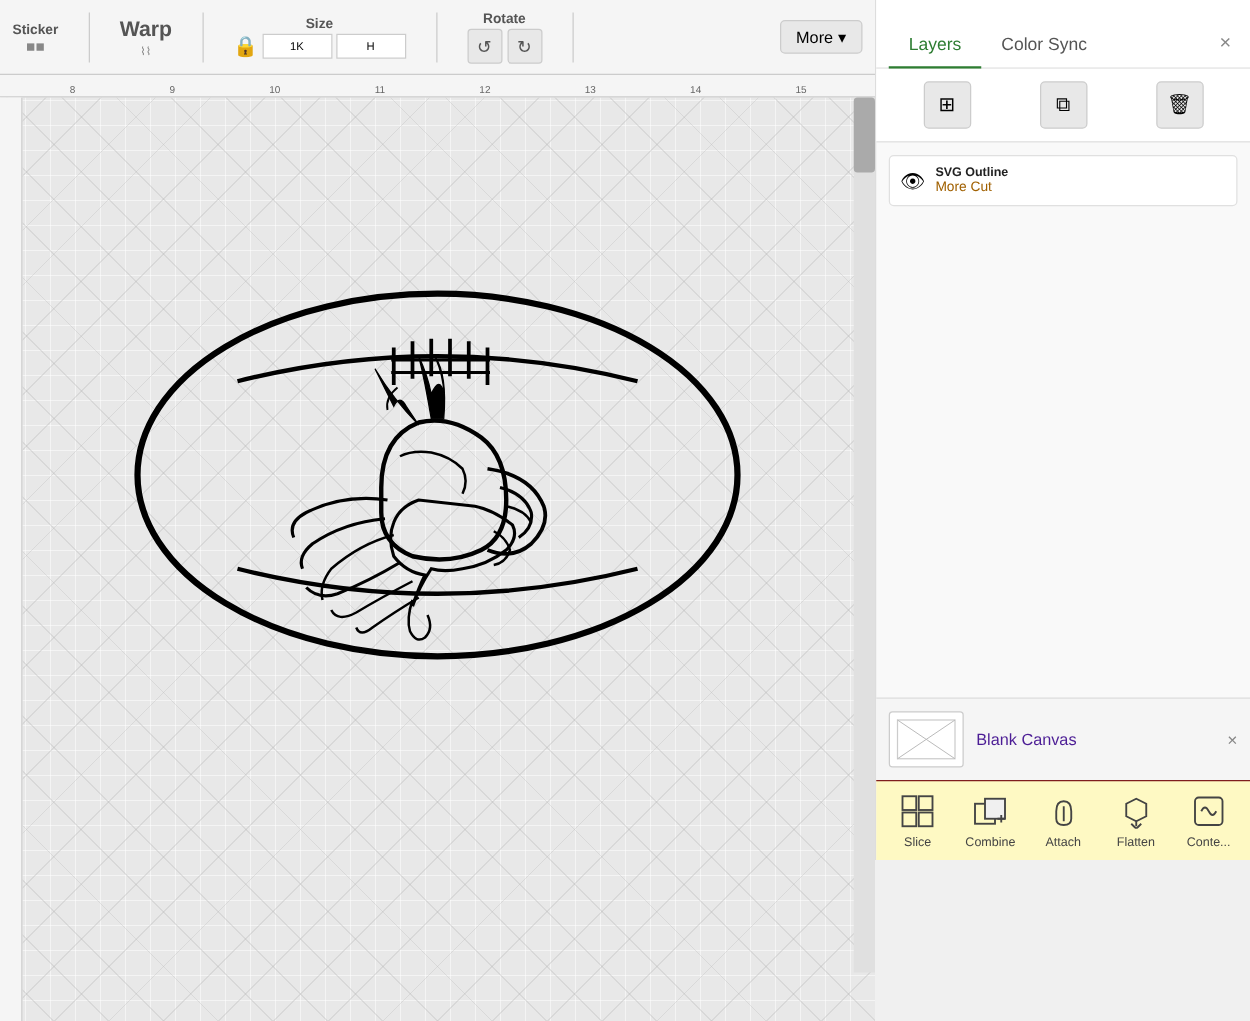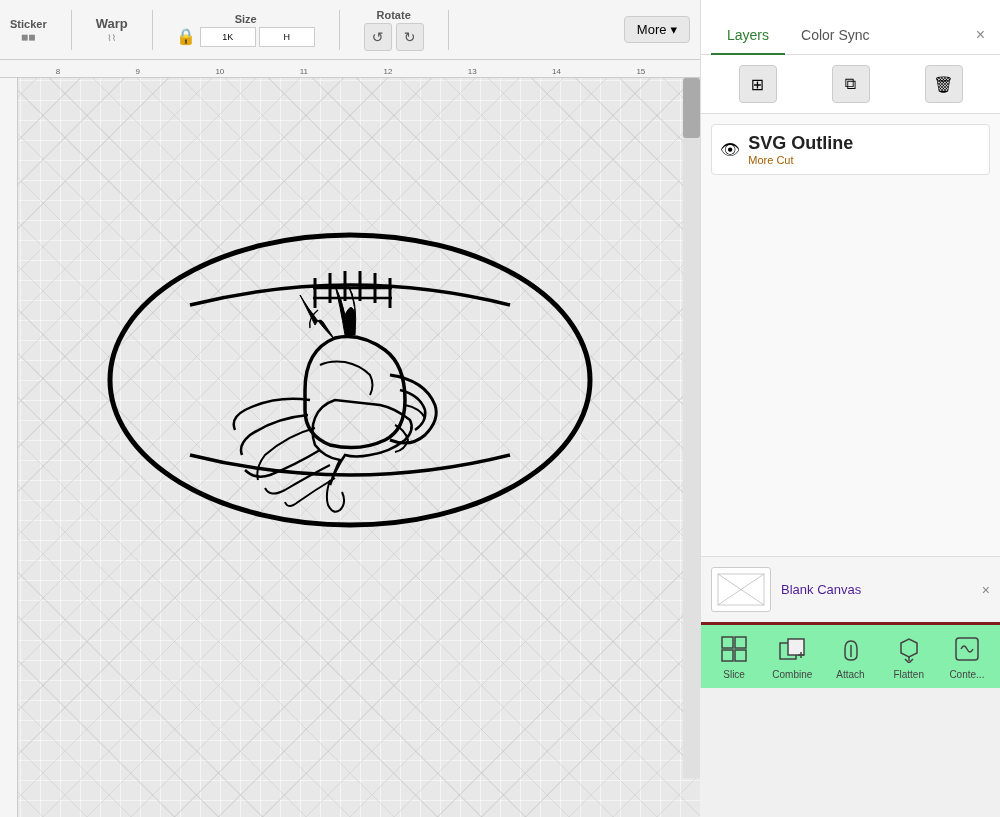--- a/index.html
+++ b/index.html
@@ -146,21 +146,21 @@
     }
     .layer-eye {
       font-size: 16px;
       cursor: pointer;
     }
     .layer-info {
       display: flex;
       flex-direction: column;
     }
     .layer-name {
-      font-size: 18px;
+      font-size: 10px;
       font-weight: 600;
       color: #222;
     }
     .layer-type {
       font-size: 11px;
       color: #a06000;
     }
     #blank-canvas-section {
       padding: 10px;
       border-top: 1px solid #ddd;
@@ -184,22 +184,22 @@
     .blank-canvas-close {
       margin-left: auto;
       font-size: 14px;
       cursor: pointer;
       color: #888;
     }
     #panel-bottom-actions {
       display: flex;
       justify-content: flex-start;
       padding: 8px 4px;
-      background: #86efac;
-      border-top: 3px solid #7f1d1d;
+      background: #fef9c3;
+      border-top: 1px solid #7f1d1d;
     }
     .bottom-action {
       display: flex;
       flex-direction: column;
       align-items: center;
       gap: 4px;
       cursor: pointer;
       font-size: 10px;
       color: #444;
       flex: 1;
@@ -293,21 +293,21 @@
 </head>
 <body>
 
 <div id="toolbar">
   <div class="toolbar-section">
     <div style="font-size:11px;font-weight:600;color:#555;">Sticker</div>
     <div style="font-size:9px;color:#888;">◼◼</div>
   </div>
   <div class="toolbar-divider"></div>
   <div class="toolbar-section">
-    <div style="font-size:13px;font-weight:600;color:#555;">Warp</div>
+    <div style="font-size:17px;font-weight:600;color:#555;">Warp</div>
     <div style="font-size:9px;color:#888;">⌇⌇</div>
   </div>
   <div class="toolbar-divider"></div>
   <div class="toolbar-section">
     <div style="font-size:11px;font-weight:600;color:#555;">Size</div>
     <div class="toolbar-input-row">
       <span class="lock-icon">🔒</span>
       <input class="toolbar-input" type="text" value="1K" style="">
       <input class="toolbar-input" type="text" value="H" style="">
     </div>

